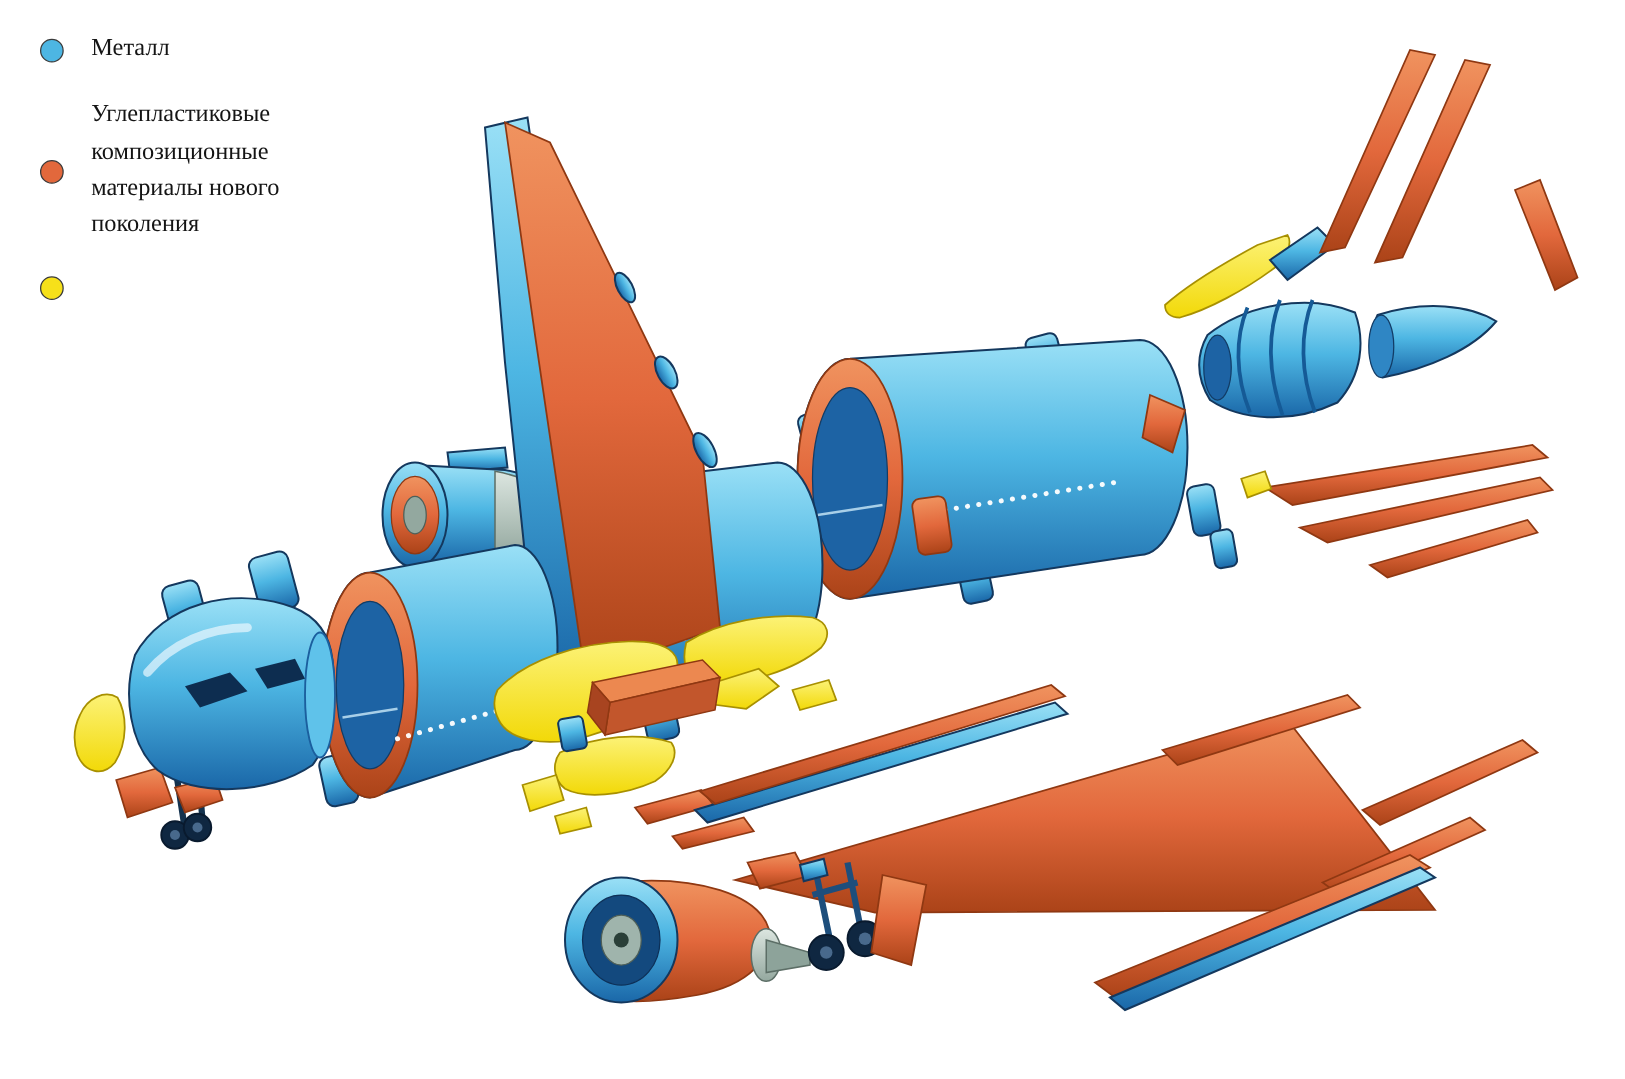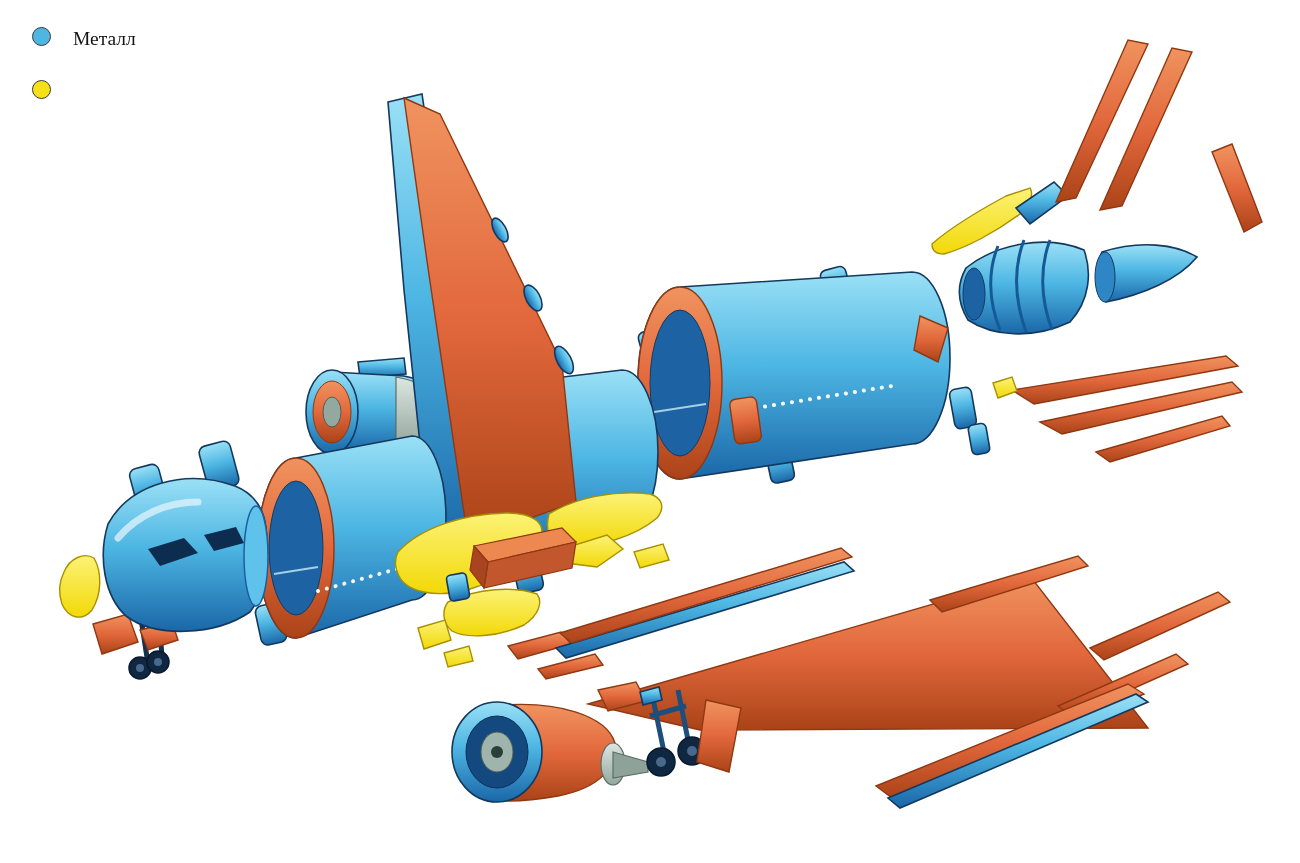--- a/index.html
+++ b/index.html
@@ -3,40 +3,44 @@
 <meta charset="utf-8">
 <style>
   html,body{margin:0;padding:0;background:#ffffff;}
   .stage{
     position:relative;width:1300px;height:863px;background:#fff;overflow:hidden;
     font-family:"Liberation Serif","DejaVu Serif",serif;
   }
   .diagram-svg{position:absolute;left:0;top:0;}
   
   .legend{position:absolute;left:32px;top:24px;width:250px;display:flex;flex-direction:column;gap:24px;z-index:5;}
-  .legend-item{display:flex;align-items:flex-start;gap:22px;}
+  .legend-item{display:flex;align-items:center;gap:22px;}
   .legend-dot{width:17px;height:17px;border-radius:50%;border:1.6px solid #3a3a3a;flex:0 0 auto;margin-top:3px;}
   .legend-label{font-size:19.5px;line-height:1.5;color:#141414;width:190px;}
   
   .pb{fill:url(#gB);stroke:#14385e;stroke-width:1.6;}
   .po{fill:url(#gO);stroke:#8f3812;stroke-width:1.4;}
   .py{fill:url(#gY);stroke:#a89000;stroke-width:1.4;}
   .pg{fill:url(#gG);stroke:#5c6e66;stroke-width:1.2;}
   .rib{fill:none;stroke:#155a96;stroke-width:3;}
   .win{stroke:#ffffff;stroke-width:4;stroke-linecap:round;stroke-dasharray:0.1 9;fill:none;opacity:.95;}
 </style>
 </head>
 <body>
 
 <div class="stage">
 
   <div class="legend">
     <div class="legend-item">
       <span class="legend-dot" style="background: rgb(77, 182, 227);"></span>
       <span class="legend-label">Металл</span>
+    </div>
+    <div class="legend-item">
+      <span class="legend-dot" style="background: rgb(226, 104, 60);"></span>
+      <span class="legend-label">Углепластиковые композиционные материалы нового поколения</span>
     </div>
     <div class="legend-item">
       <span class="legend-dot" style="background: rgb(246, 224, 26);"></span>
     </div>
   </div>
 
   <svg class="diagram-svg" width="1300" height="863" viewBox="0 0 1300 863" xmlns="http://www.w3.org/2000/svg">
     <defs>
       <linearGradient id="gB" x1="0" y1="0" x2="0" y2="1">
         <stop offset="0" stop-color="#9ae0f6"></stop>

